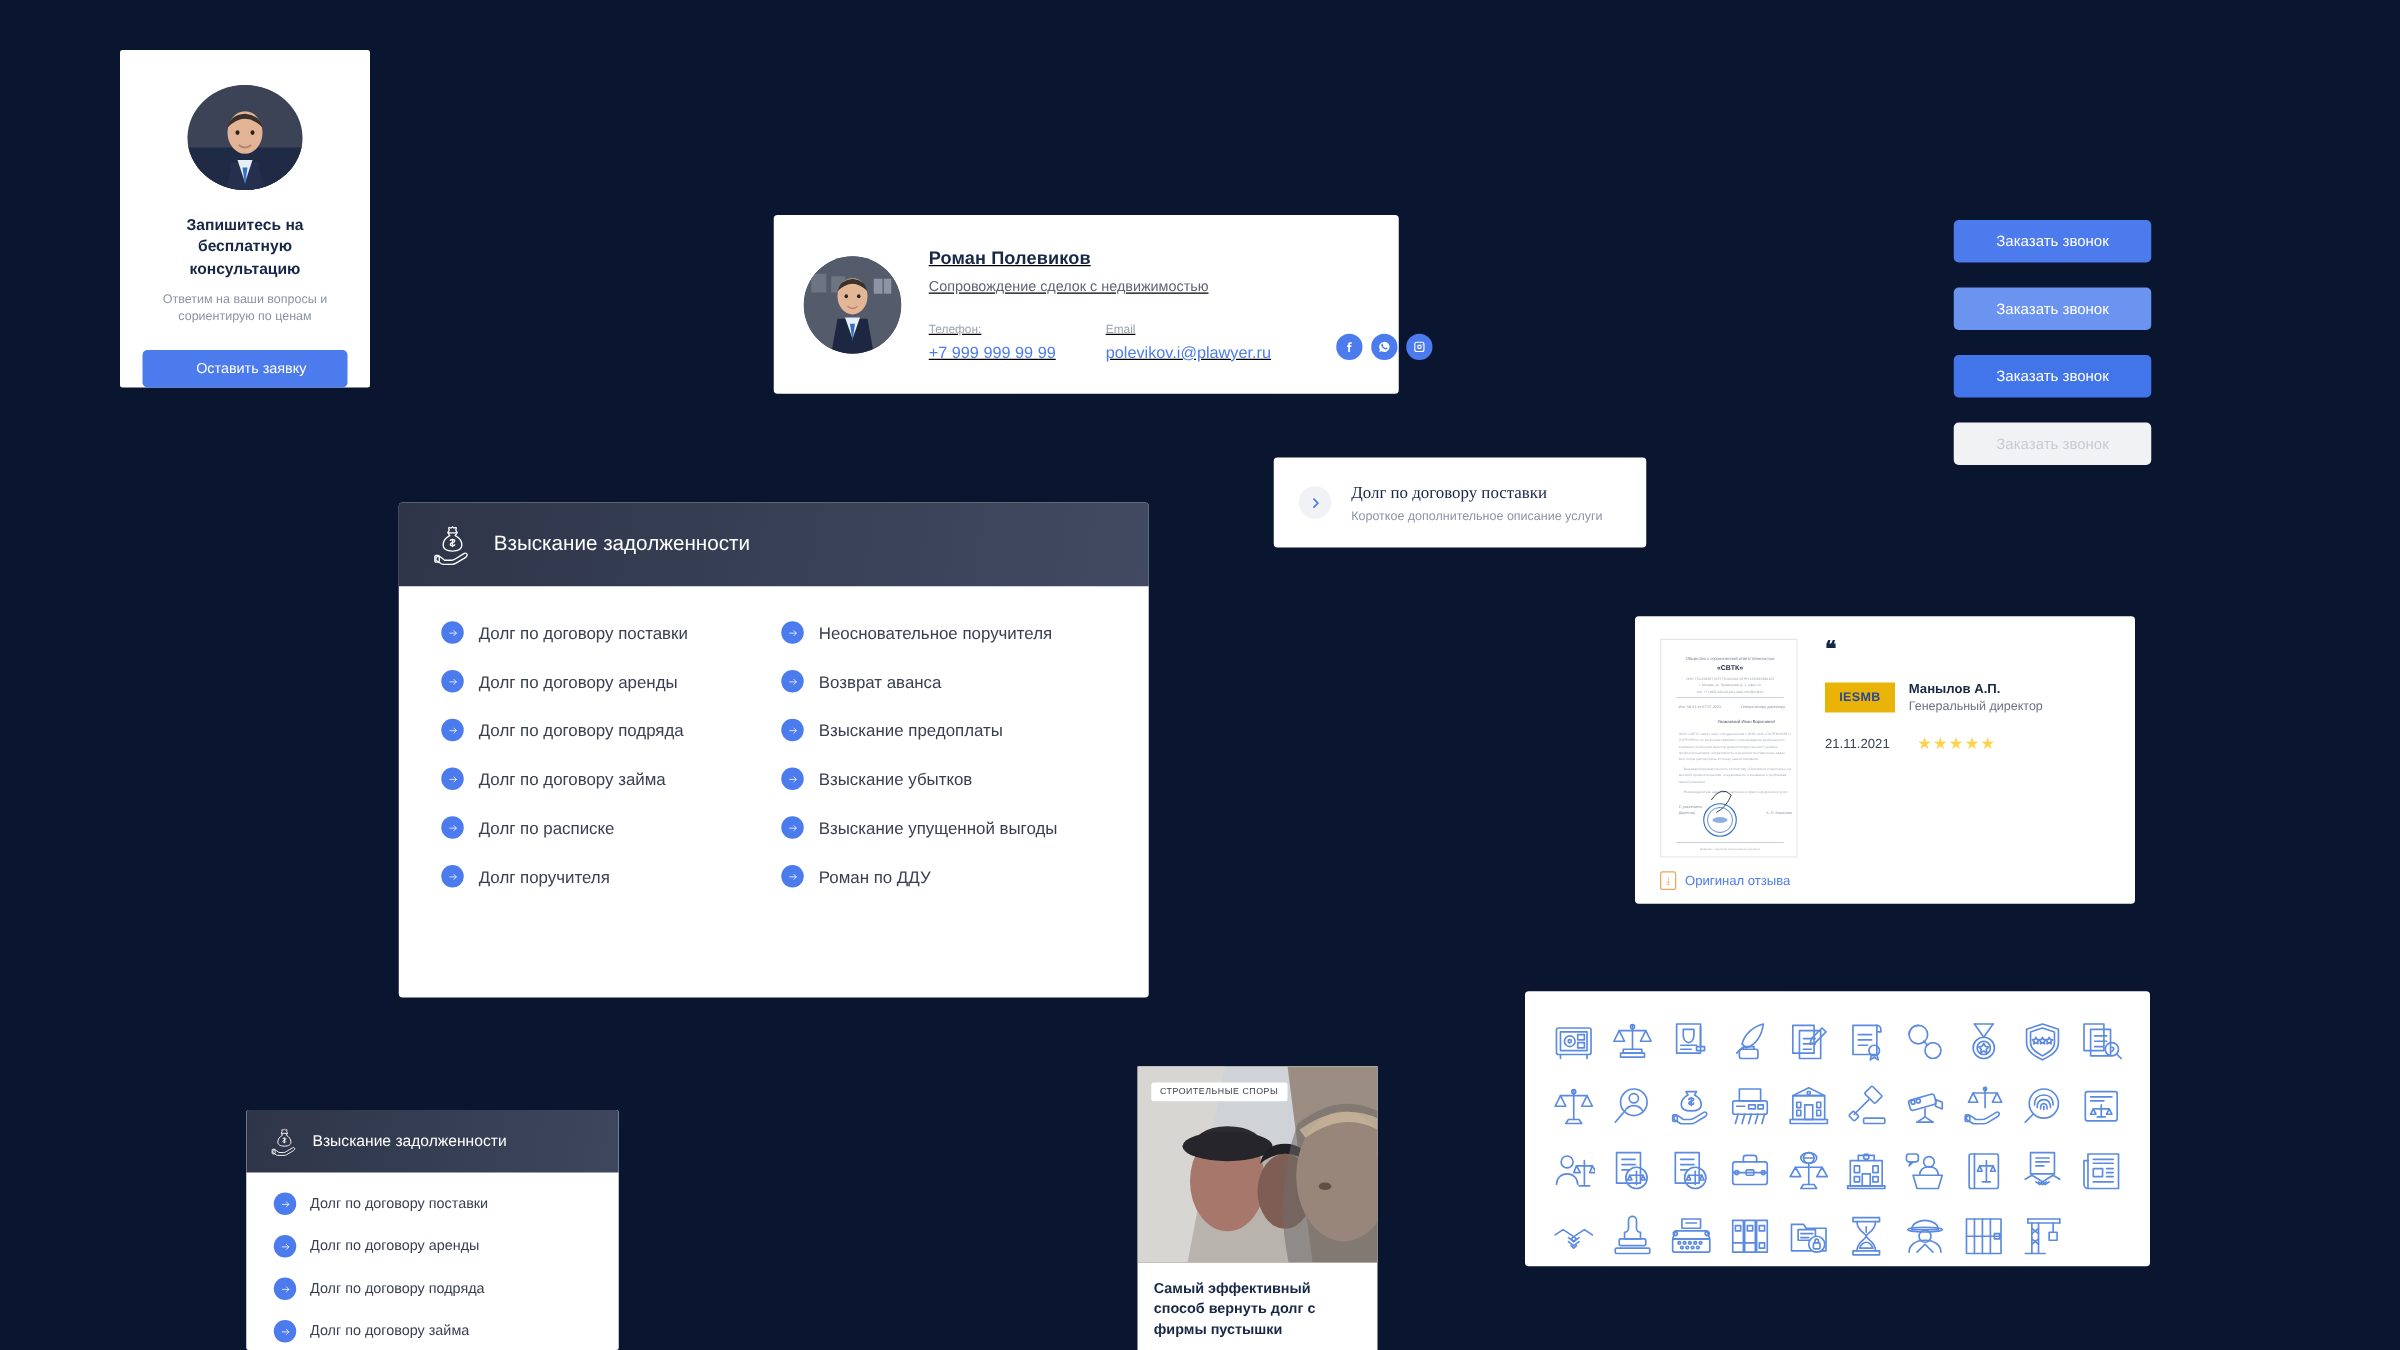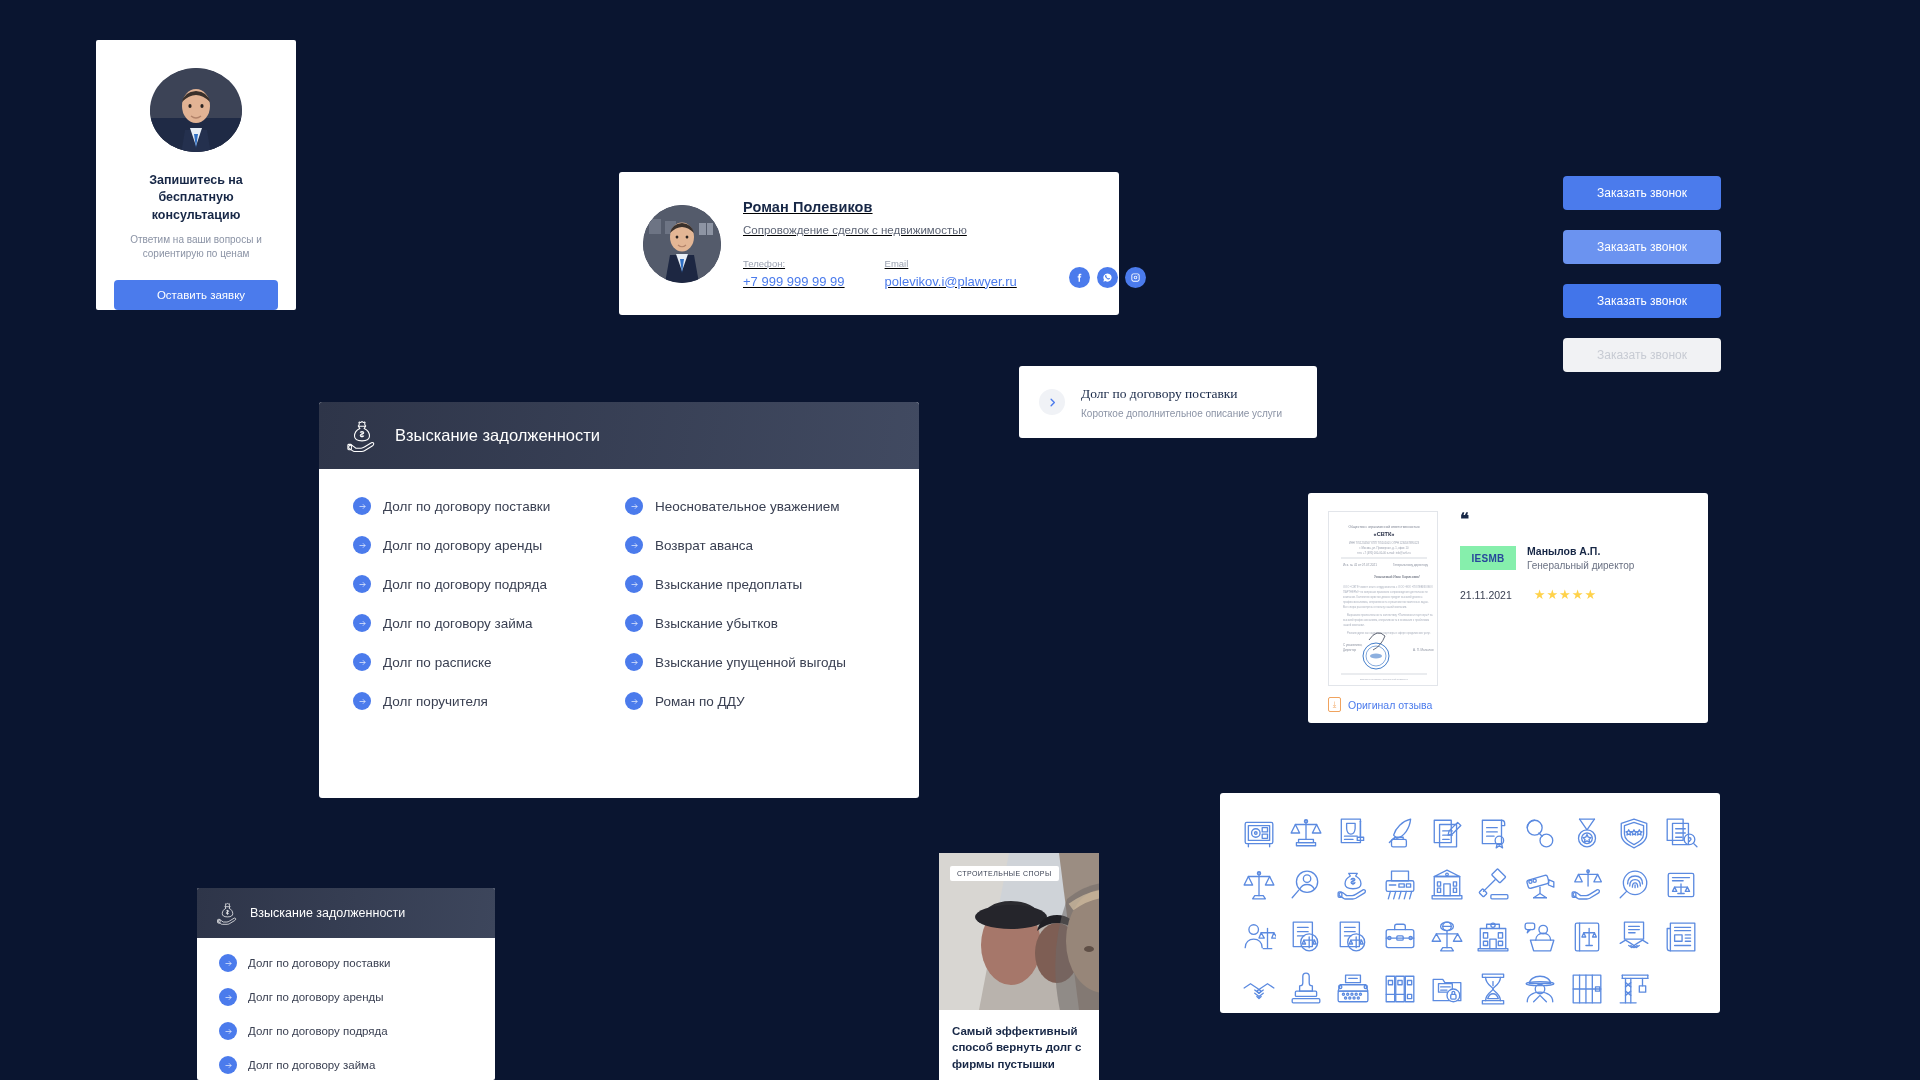--- a/index.html
+++ b/index.html
@@ -143,33 +143,33 @@
   .pdf-icon::after {
     content: "\2913"; position: absolute; inset: 0; color: #f0a35e;
     font-size: 8px; display: flex; align-items: center; justify-content: center;
   }
   .doc-orig-label { margin-left: 7px; font-size: 10.5px; color: #4b7bec; cursor: pointer; }
   .testim-right { margin-left: 22px; flex: 1; display: flex; flex-direction: column; }
   .quote-mark { font-size: 17px; color: #172746; font-weight: bold; line-height: 1; letter-spacing: -1px; }
   .testim-text { margin-top: 13px; font-size: 10.5px; color: #3a4052; line-height: 1.62; }
   .author-row { display: flex; align-items: center; margin-top: 17px; }
   .author-logo {
-    width: 56px; height: 24px; background: #86efac; display: flex;
+    width: 56px; height: 24px; background: #eab308; display: flex;
     align-items: center; justify-content: center; flex: 0 0 56px;
   }
   .author-logo-text { font-size: 10px; font-weight: bold; color: #27479b; letter-spacing: .3px; }
   .author-info { margin-left: 11px; }
   .author-name { font-size: 10.5px; font-weight: bold; color: #172746; }
   .author-pos { font-size: 10px; color: #6a7183; margin-top: 3px; }
   .rating-row { display: flex; align-items: center; margin-top: 16px; }
   .rating-date { font-size: 10.5px; color: #3a4052; }
   .stars { margin-left: 22px; display: flex; gap: 1px; color: #ffd24a; font-size: 13px; }
 
   
-  .article { left: 939px; top: 853px; width: 160px; height: 227px; overflow: hidden; }
+  .article { left: 910px; top: 853px; width: 192px; height: 227px; overflow: hidden; }
   .article-img { height: 157px; position: relative; overflow: hidden; background: #8e7f75; }
   .article-tag {
     position: absolute; left: 11px; top: 13px; background: #fff;
     font-size: 7px; letter-spacing: .45px; color: #3a4052;
     padding: 4px 7px; border-radius: 2px;
   }
   .article-body { padding: 13px 13px 0; }
   .article-title { font-size: 11.5px; font-weight: bold; color: #172746; line-height: 1.42; }
 
   
@@ -313,21 +313,21 @@
           </span>
           <span class="li-text">Долг по договору поставки</span>
         </div>
       <div class="li-item">
           <span class="li-arrow">
             <svg viewBox="0 0 24 24">
               <line x1="4" y1="12" x2="19" y2="12"></line>
               <polyline points="13 6 19 12 13 18"></polyline>
             </svg>
           </span>
-          <span class="li-text">Неосновательное уважением</span>
+          <span class="li-text">Неосновательное поручителя</span>
         </div>
       <div class="li-item">
           <span class="li-arrow">
             <svg viewBox="0 0 24 24">
               <line x1="4" y1="12" x2="19" y2="12"></line>
               <polyline points="13 6 19 12 13 18"></polyline>
             </svg>
           </span>
           <span class="li-text">Долг по договору аренды</span>
         </div>

